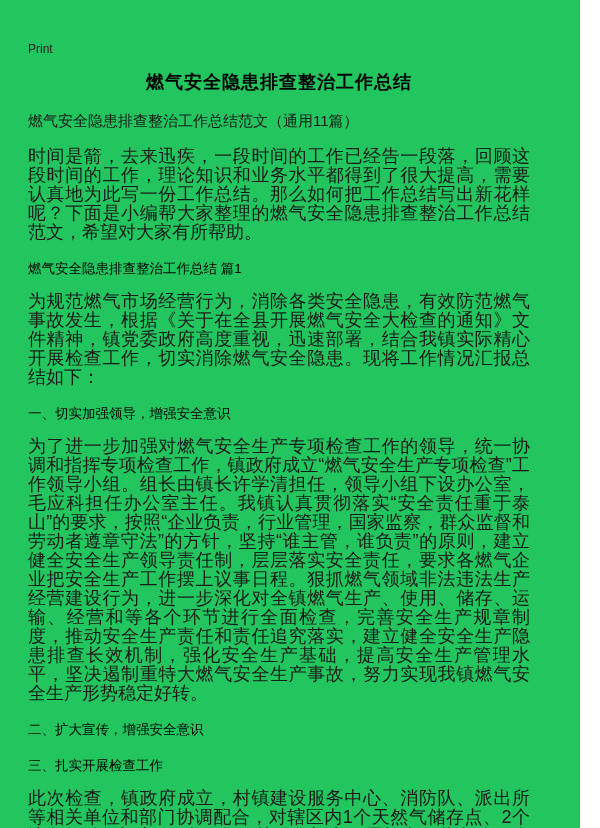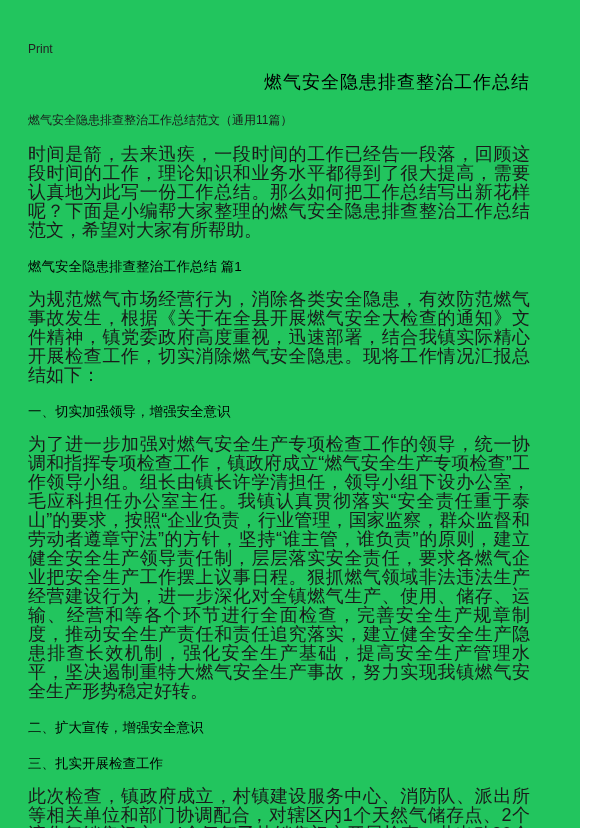--- a/index.html
+++ b/index.html
@@ -17,28 +17,28 @@
     padding: 42px 50px 0 28px;
     overflow: hidden;
   }
   .print-link {
     font-size: 12px;
     color: #222222;
     margin-bottom: 14px;
   }
   .doc-title {
     font-size: 18px;
-    font-weight: normal;
-    text-align: right;
+    font-weight: bold;
+    text-align: center;
     color: #000000;
     margin: 0 0 18px 0;
     letter-spacing: 1px;
   }
   .doc-subtitle {
-    font-size: 12px;
+    font-size: 15px;
     color: #1a1a1a;
     margin: 0 0 16px 0;
   }
   .doc-body p {
     font-size: 18px;
     line-height: 19px;
     text-align: justify;
     margin: 0 0 14px 0;
     color: #1a1a1a;
     word-break: break-all;

